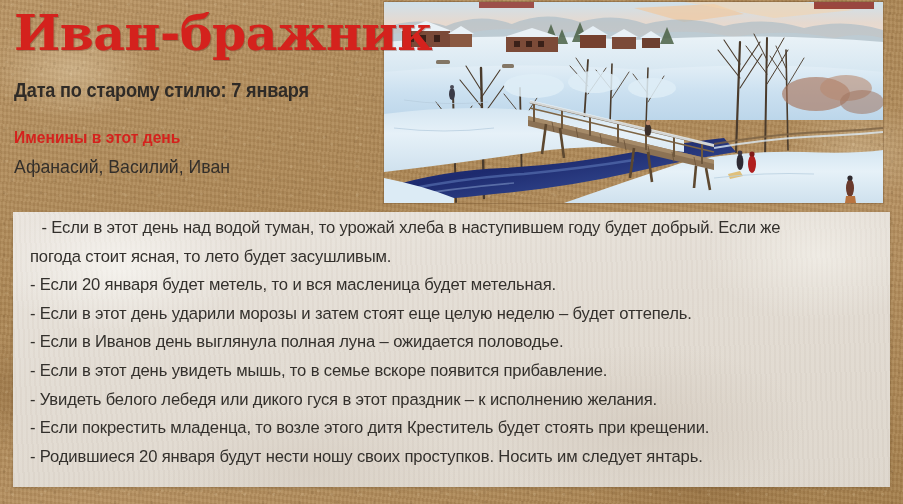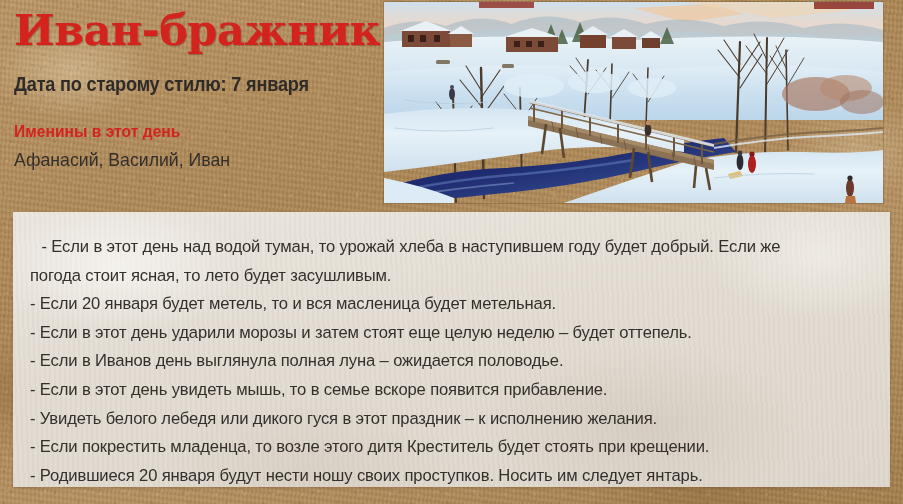--- a/index.html
+++ b/index.html
@@ -55,21 +55,21 @@
     position: absolute;
     left: 14px;
     top: 8px;
     width: 360px;
     z-index: 3;
   }
   .title {
     margin: 0;
     font-family: "DejaVu Serif", "Liberation Serif", serif;
     font-weight: 700;
-    font-size: 43px;
+    font-size: 49px;
     line-height: 1.06;
     letter-spacing: -0.5px;
     color: #d4221d;
     text-shadow: 1px 1px 0 rgba(90,25,12,.30);
     white-space: nowrap;
   }
   .old-style-date {
     margin: 19px 0 0 0;
     font-family: "Liberation Sans Narrow", "Liberation Sans", sans-serif;
     font-weight: 700;
@@ -126,21 +126,21 @@
     height: 275px;
     background-color: #e3ddd5;
     background-image:
       radial-gradient(ellipse 180px 90px at 12% 20%, rgba(255,255,252,.55), rgba(255,255,252,0) 72%),
       radial-gradient(ellipse 220px 110px at 72% 78%, rgba(196,184,170,.35), rgba(196,184,170,0) 74%),
       radial-gradient(ellipse 160px 90px at 92% 16%, rgba(255,255,250,.40), rgba(255,255,250,0) 72%),
       radial-gradient(ellipse 200px 100px at 34% 94%, rgba(200,188,174,.30), rgba(200,188,174,0) 74%),
       repeating-linear-gradient(88deg, rgba(150,136,120,.045) 0 2px, rgba(255,255,252,.05) 2px 5px),
       linear-gradient(172deg, #eae5de 0%, #e2dbd2 45%, #ddd6cc 100%);
     box-shadow: 0 1px 3px rgba(60,38,14,.22);
-    padding: 20px 17px 0 17px;
+    padding: 1px 17px 0 17px;
     box-sizing: border-box;
     z-index: 3;
   }
   .omens-list {
     margin: 0;
     padding: 0;
     list-style: none;
   }
   .omen-item {
     font-family: "Liberation Sans Narrow", "Liberation Sans", sans-serif;

